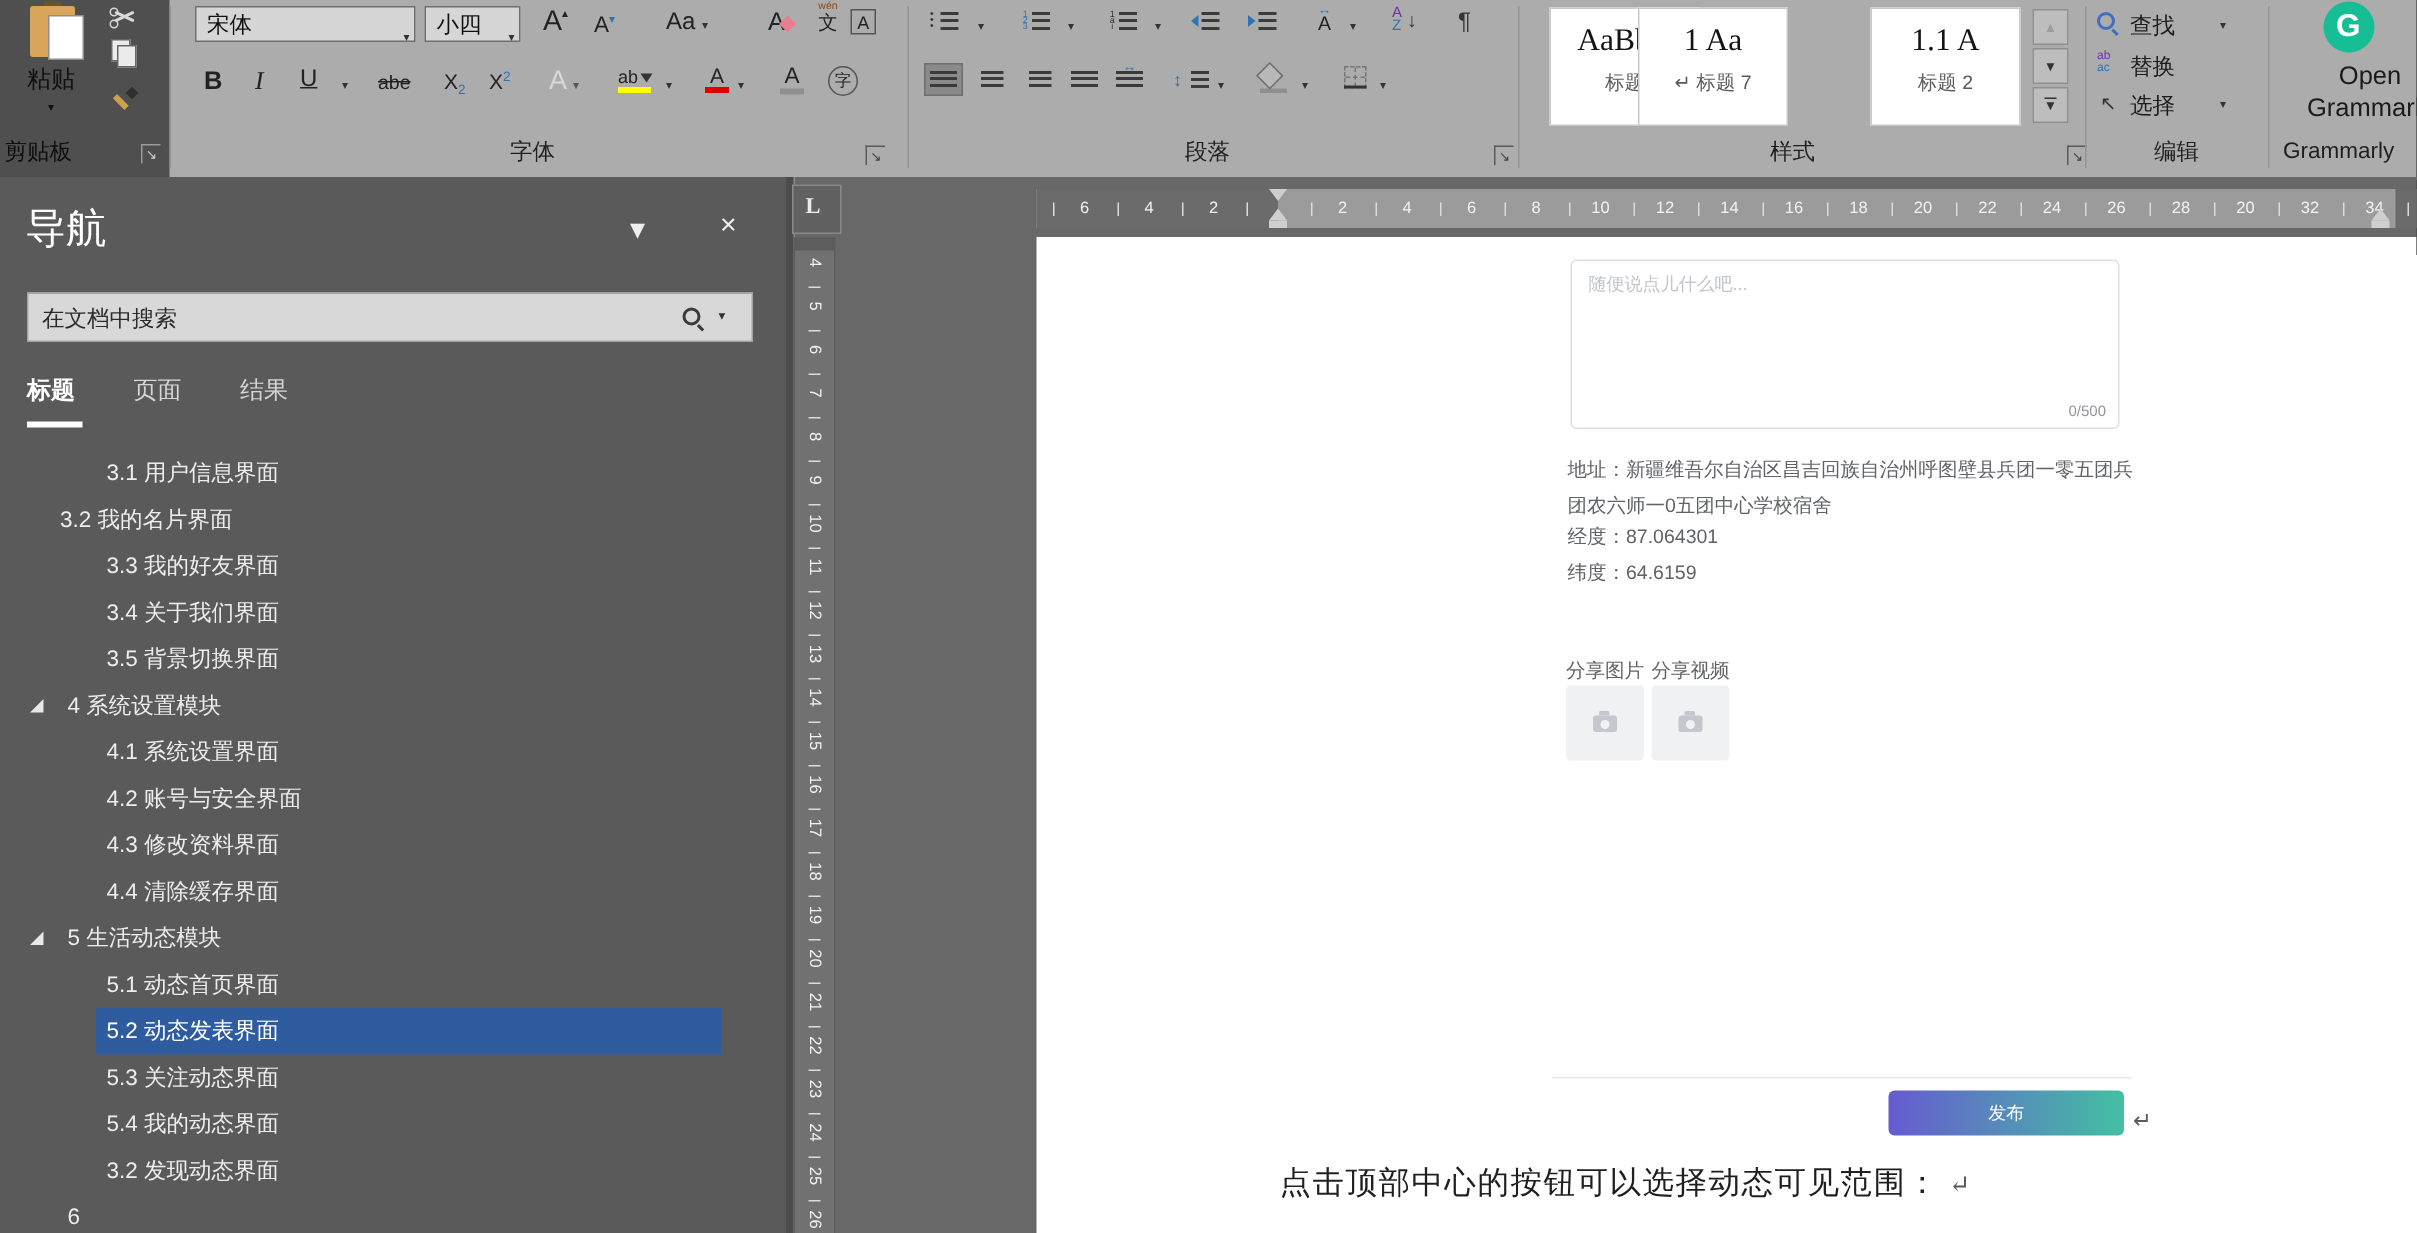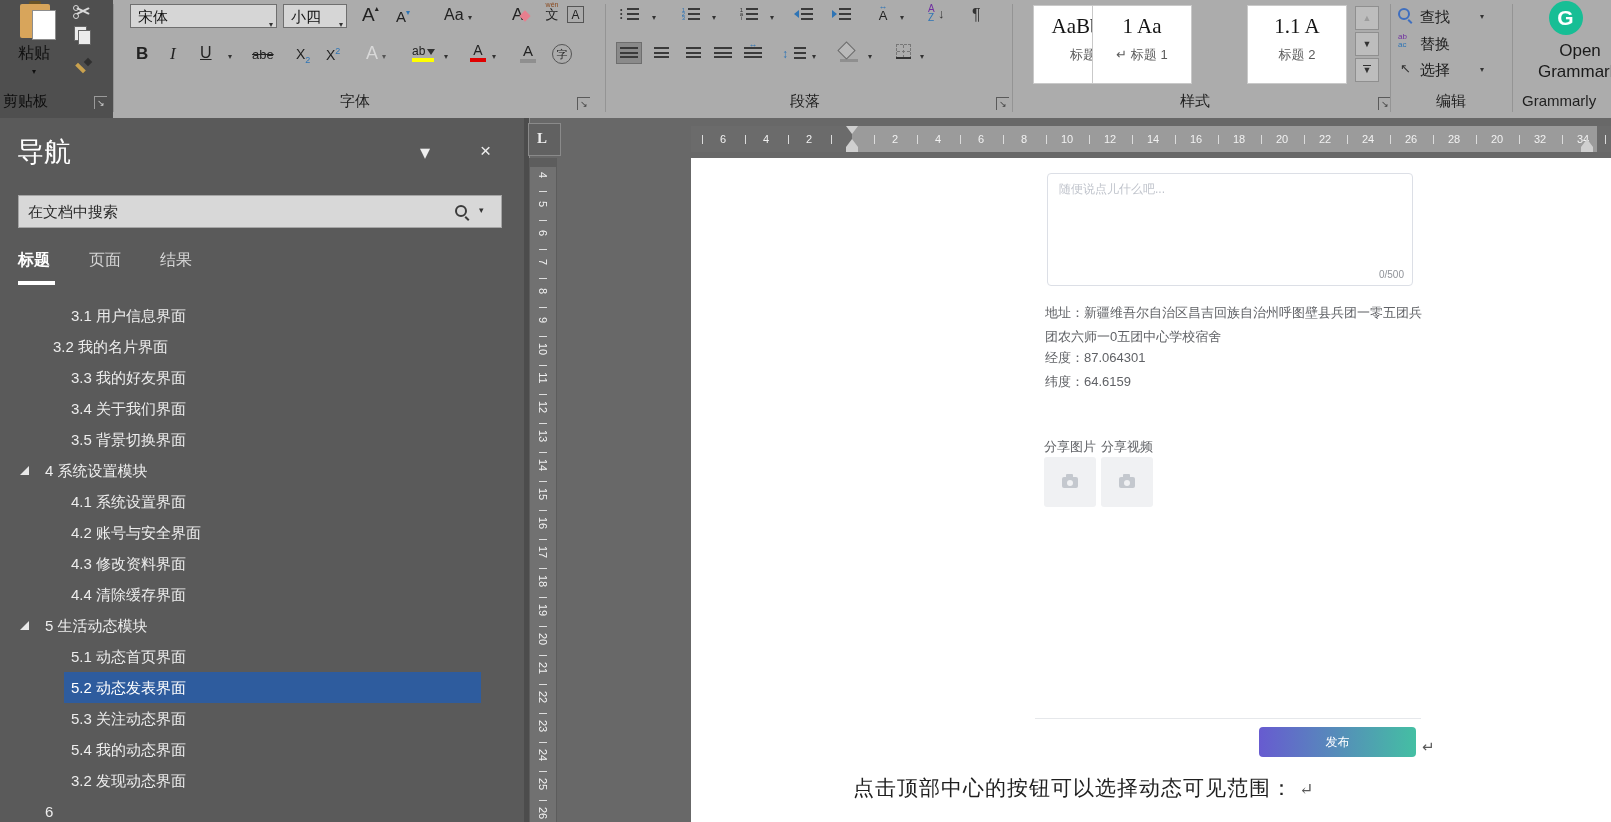--- a/index.html
+++ b/index.html
@@ -247,21 +247,21 @@
 
     <div class="a vsep" style="left:1012px;"></div>
 
     <div id="styles-cards">
         <div class="stylecard a" style="left: 1033px;">
           <div class="prev">AaBbC</div>
           <div class="lbl">标题</div>
         </div>
         <div class="stylecard a" style="left: 1092px;">
           <div class="prev">1 Aa</div>
-          <div class="lbl">↵ 标题 1</div>
+          <div class="lbl">↵ 标题 7</div>
         </div>
         <div class="stylecard a" style="left: 1247px;">
           <div class="prev">1.1 A</div>
           <div class="lbl">标题 2</div>
         </div>
       </div>
     <div class="a scrollbtn" style="top:6px;color:#9c9c9c;">▲</div>
     <div class="a scrollbtn" style="top:32px;">▼</div>
     <div class="a scrollbtn" style="top:58px;"><span style="border-top:1.5px solid #333;display:inline-block;line-height:8px;">▼</span></div>
     <div class="a grplabel" style="left:1180px;">样式</div>
@@ -302,21 +302,21 @@
       <span class="ph">在文档中搜索</span>
       <span class="smag a" style="left:436px;top:9px;"></span>
       <span class="a" style="left:460px;top:9px;font-size:9px;color:#333;">▾</span>
     </div>
     <div class="a navtab active" style="left:18px;">标题</div>
     <div class="a navtab" style="left:89px;">页面</div>
     <div class="a navtab" style="left:160px;">结果</div>
     <div id="tab-underline" class="a"></div>
     <div id="nav-items">
         <div class="nav-item" style="top: 182px; position: absolute;"><span class="txt" style="margin-left: 71px;">3.1 用户信息界面</span></div>
-        <div class="nav-item" style="top: 213px; position: absolute;"><span class="txt" style="margin-left: 53px;">3.2 我的名片界面</span></div>
+        <div class="nav-item" style="top: 213px; position: absolute;"><span class="txt" style="margin-left: 40px;">3.2 我的名片界面</span></div>
         <div class="nav-item" style="top: 244px; position: absolute;"><span class="txt" style="margin-left: 71px;">3.3 我的好友界面</span></div>
         <div class="nav-item" style="top: 275px; position: absolute;"><span class="txt" style="margin-left: 71px;">3.4 关于我们界面</span></div>
         <div class="nav-item" style="top: 306px; position: absolute;"><span class="txt" style="margin-left: 71px;">3.5 背景切换界面</span></div>
         <div class="nav-item" style="top: 337px; position: absolute;"><span class="nav-tri"></span><span class="txt" style="margin-left: 45px;">4 系统设置模块</span></div>
         <div class="nav-item" style="top: 368px; position: absolute;"><span class="txt" style="margin-left: 71px;">4.1 系统设置界面</span></div>
         <div class="nav-item" style="top: 399px; position: absolute;"><span class="txt" style="margin-left: 71px;">4.2 账号与安全界面</span></div>
         <div class="nav-item" style="top: 430px; position: absolute;"><span class="txt" style="margin-left: 71px;">4.3 修改资料界面</span></div>
         <div class="nav-item" style="top: 461px; position: absolute;"><span class="txt" style="margin-left: 71px;">4.4 清除缓存界面</span></div>
         <div class="nav-item" style="top: 492px; position: absolute;"><span class="nav-tri"></span><span class="txt" style="margin-left: 45px;">5 生活动态模块</span></div>
         <div class="nav-item" style="top: 523px; position: absolute;"><span class="txt" style="margin-left: 71px;">5.1 动态首页界面</span></div>

